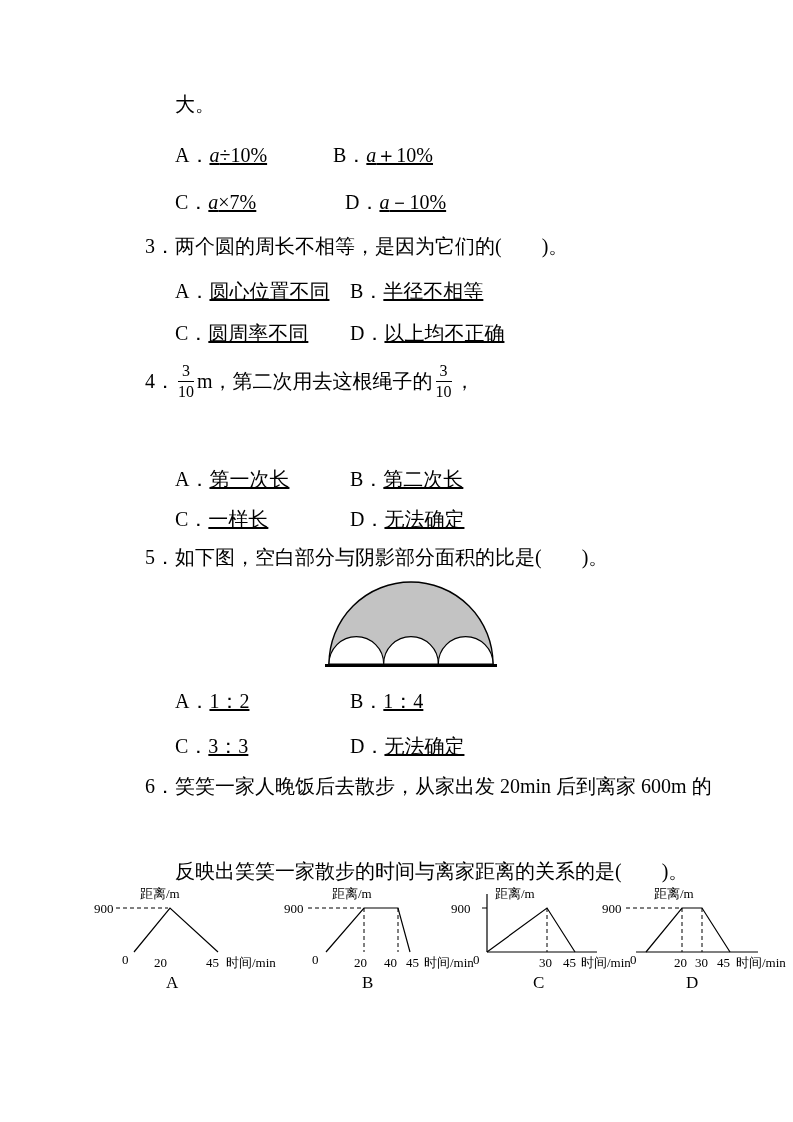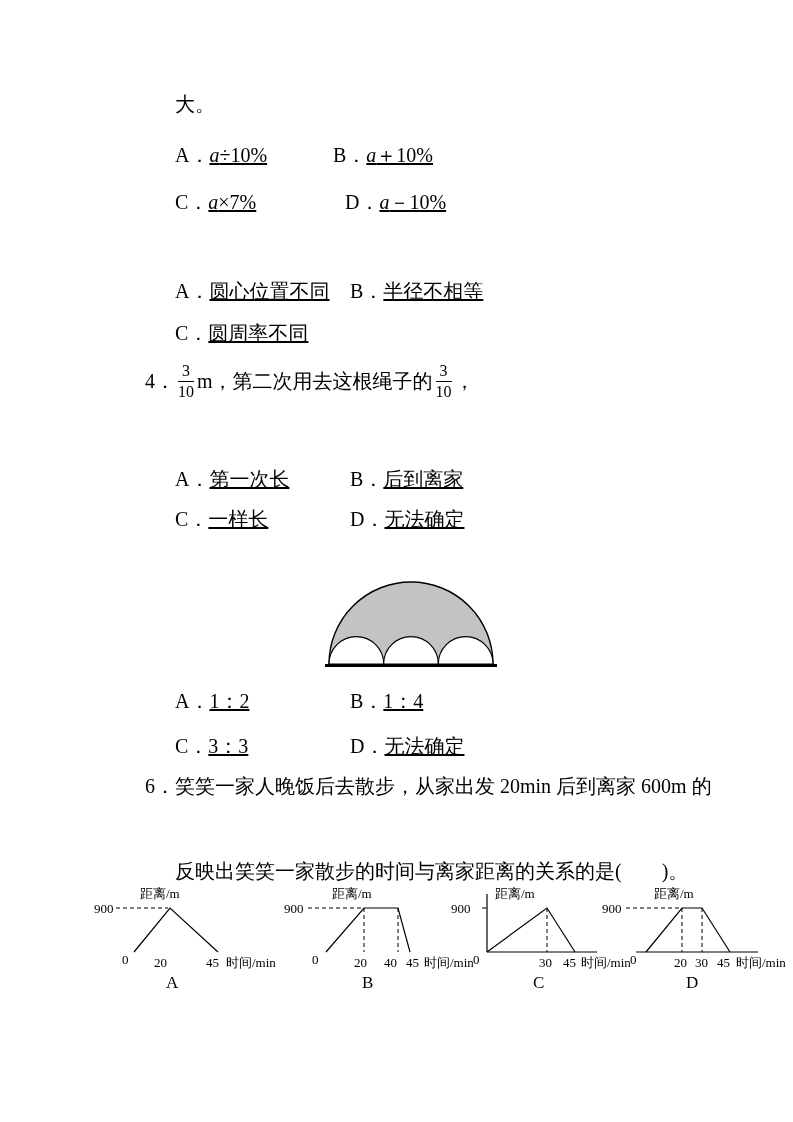--- a/index.html
+++ b/index.html
@@ -28,42 +28,45 @@
 
 <div class="page">
 
   <div class="line" style="left:175px;top:92px">大。</div>
 
   <div class="opt" style="left:175px;top:143px"><span class="lbl">A．</span><span class="mathvar">a</span><span>÷10%</span></div>
   <div class="opt" style="left:333px;top:143px"><span class="lbl">B．</span><span class="mathvar">a</span><span>＋10%</span></div>
   <div class="opt" style="left:175px;top:190px"><span class="lbl">C．</span><span class="mathvar">a</span><span>×7%</span></div>
   <div class="opt" style="left:345px;top:190px"><span class="lbl">D．</span><span class="mathvar">a</span><span>－10%</span></div>
 
+  <div class="line" style="left:145px;top:234px"><span class="qnum">3．</span><span>两个圆的周长不相等，是因为它们的(　　)。</span></div>
   <div class="opt" style="left:175px;top:279px"><span class="lbl">A．</span><span>圆心位置不同</span></div>
   <div class="opt" style="left:350px;top:279px"><span class="lbl">B．</span><span>半径不相等</span></div>
   <div class="opt" style="left:175px;top:321px"><span class="lbl">C．</span><span>圆周率不同</span></div>
+  <div class="opt" style="left:350px;top:321px"><span class="lbl">D．</span><span>以上均不正确</span></div>
 
   <div class="line fracline" style="left:145px;top:356px">
     <span class="qnum">4．</span>
       <span class="frac">
         <span class="fn">3</span>
         <span class="fd">10</span>
       </span>
       <span>m，第二次用去这根绳子的</span>
       <span class="frac">
         <span class="fn">3</span>
         <span class="fd">10</span>
       </span>
       <span>，</span>
   </div>
   <div class="opt" style="left:175px;top:467px"><span class="lbl">A．</span><span>第一次长</span></div>
-  <div class="opt" style="left:350px;top:467px"><span class="lbl">B．</span><span>后到离家</span></div>
+  <div class="opt" style="left:350px;top:467px"><span class="lbl">B．</span><span>第二次长</span></div>
   <div class="opt" style="left:175px;top:507px"><span class="lbl">C．</span><span>一样长</span></div>
   <div class="opt" style="left:350px;top:507px"><span class="lbl">D．</span><span>无法确定</span></div>
 
+  <div class="line" style="left:145px;top:545px"><span class="qnum">5．</span><span>如下图，空白部分与阴影部分面积的比是(　　)。</span></div>
 
   <svg style="left:325px;top:582px" width="172" height="88" viewBox="0 0 172 88">
     <path d="M4,82 A82,82 0 0 1 168,82 Z" fill="#c3c3c3" stroke="#000" stroke-width="1.4"></path>
     <path d="M4,82 A27.33,27.33 0 0 1 58.67,82 Z" fill="#ffffff" stroke="#000" stroke-width="1.2"></path>
     <path d="M58.67,82 A27.33,27.33 0 0 1 113.33,82 Z" fill="#ffffff" stroke="#000" stroke-width="1.2"></path>
     <path d="M113.33,82 A27.33,27.33 0 0 1 168,82 Z" fill="#ffffff" stroke="#000" stroke-width="1.2"></path>
     <line x1="0" y1="83.6" x2="172" y2="83.6" stroke="#000" stroke-width="3"></line>
   </svg>
 
   <div class="opt" style="left:175px;top:689px"><span class="lbl">A．</span><span>1：2</span></div>

